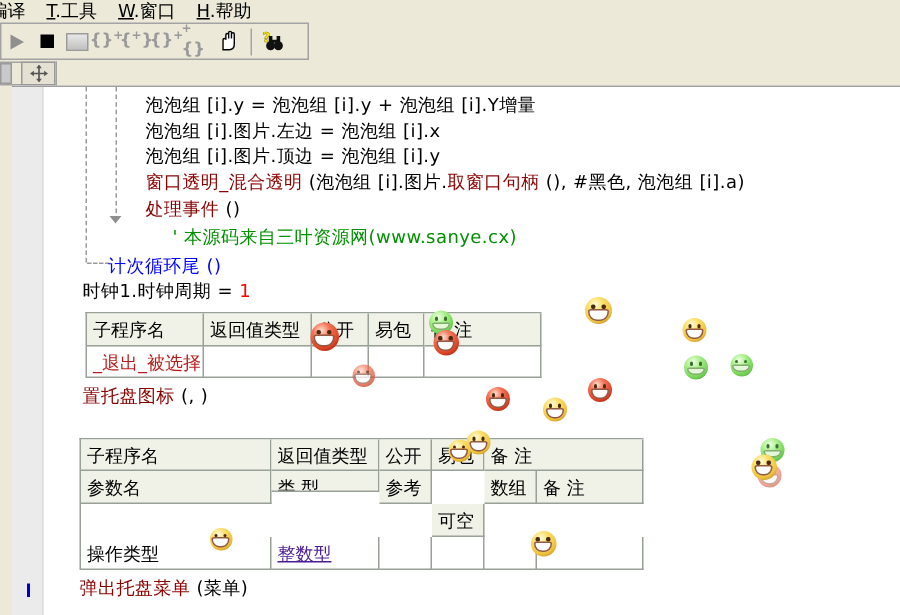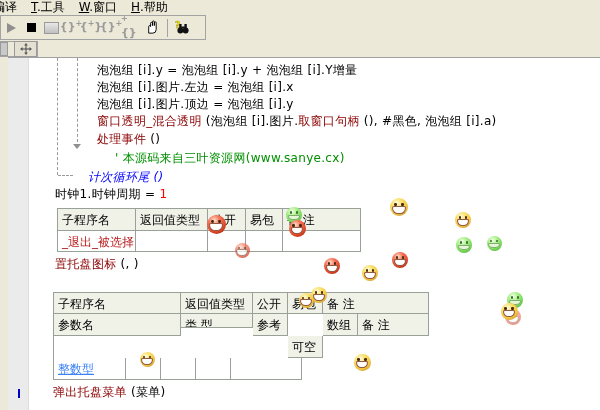--- a/index.html
+++ b/index.html
@@ -57,21 +57,21 @@
   .c-number{color:#ff0000;}
   
   .etable{position:absolute;border-top:1px solid #98a098;border-left:1px solid #98a098;background:#fff;z-index:10;}
   .trow{display:flex;}
   .tcell{
     box-sizing:border-box;border-right:1px solid #98a098;border-bottom:1px solid #98a098;
     padding:3px 0 0 4px;font-size:12px;white-space:nowrap;overflow:hidden;
   }
   .thead .tcell{background:#f0f2e8;}
   .blue{color:#b91c1c;}
-  .blue-underline{color:#3b82f6;text-decoration:underline;}
+  .blue-underline{color:#4c1d95;text-decoration:underline;}
   
   .bubble{position:absolute;border-radius:50%;z-index:50;}
   .bubble .eye{position:absolute;width:14%;height:15%;background:#4a2a10;border-radius:50%;top:28%;}
   .bubble .eye.l{left:23%;}
   .bubble .eye.r{right:23%;}
   .bubble .mouth{
     position:absolute;left:13%;right:13%;top:45%;height:42%;
     background:#fff;border:1px solid rgba(110,35,5,.75);box-sizing:border-box;
     border-radius:18% 18% 50% 50%/25% 25% 95% 95%;
   }
@@ -163,21 +163,21 @@
     <div class="guide" style="left: 57px; top: 58px; height: 117px;"></div>
     <div class="guide" style="left: 77px; top: 58px; height: 84px;"></div>
     <div class="guide-h" style="left: 58px; top: 175px; width: 15px;"></div>
     <div class="fold-arrow" style="left: 73px; top: 144px;"></div>
     <div class="code-line" style="left: 97px; top: 63px;"><span class="c-plain">泡泡组 [i].y = 泡泡组 [i].y + 泡泡组 [i].Y增量</span></div>
     <div class="code-line" style="left: 97px; top: 80px;"><span class="c-plain">泡泡组 [i].图片.左边 = 泡泡组 [i].x</span></div>
     <div class="code-line" style="left: 97px; top: 97px;"><span class="c-plain">泡泡组 [i].图片.顶边 = 泡泡组 [i].y</span></div>
     <div class="code-line" style="left: 97px; top: 114px;"><span class="c-fn">窗口透明_混合透明</span><span class="c-plain"> (泡泡组 [i].图片.</span><span class="c-fn">取窗口句柄</span><span class="c-plain"> (), #黑色, 泡泡组 [i].a)</span></div>
     <div class="code-line" style="left: 97px; top: 132px;"><span class="c-fn">处理事件</span><span class="c-plain"> ()</span></div>
     <div class="code-line" style="left: 86px; top: 151px;"><span class="c-comment">' 本源码来自三叶资源网(www.sanye.cx)</span></div>
-    <div class="code-line" style="left: 88px; top: 170px; font-style: italic;"><span class="c-keyword">计次循环尾 ()</span></div>
+    <div class="code-line" style="left: 72px; top: 170px;"><span class="c-keyword">计次循环尾 ()</span></div>
     <div class="code-line" style="left: 55px; top: 187px;"><span class="c-plain">时钟1.时钟周期 = </span><span class="c-number">1</span></div>
     <div class="code-line" style="left: 55px; top: 257px; text-align: right;"><span class="c-fn">置托盘图标</span><span class="c-plain"> (, )</span></div>
     <div class="code-line" style="left: 55px; top: 275px; margin-top: 28px;"><span class="c-keyword">结束 ()</span></div>
     <div class="code-line" style="left: 53px; top: 385px;"><span class="c-fn">弹出托盘菜单</span><span class="c-plain"> (菜单)</span></div>
     <div class="etable" style="left: 57px; top: 208px;">
       <div class="trow thead">
         <div class="tcell" style="width: 78px; height: 22px;">子程序名</div>
         <div class="tcell" style="width: 72px; height: 22px;">返回值类型</div>
         <div class="tcell" style="width: 38px; height: 22px;">公开</div>
         <div class="tcell" style="width: 37px; height: 22px;">易包</div>
@@ -201,20 +201,21 @@
       </div>
       <div class="trow thead">
         <div class="tcell" style="width: 127px; height: 22px;">参数名</div>
         <div class="tcell" style="width: 72px; height: 14px;">类 型</div>
         <div class="tcell" style="width: 35px; height: 22px;">参考</div>
         <div class="tcell" style="width: 35px; height: 22px; margin-top: 22px;">可空</div>
         <div class="tcell" style="width: 35px; height: 22px;">数组</div>
         <div class="tcell" style="width: 71px; height: 22px;">备 注</div>
       </div>
       <div class="trow">
+        <div class="tcell" style="width: 127px; height: 22px;">操作类型</div>
         <div class="tcell blue-underline" style="width: 72px; height: 22px;">整数型</div>
         <div class="tcell" style="width: 35px; height: 22px;"></div>
         <div class="tcell" style="width: 35px; height: 22px;"></div>
         <div class="tcell" style="width: 35px; height: 22px;"></div>
         <div class="tcell" style="width: 71px; height: 22px;"></div>
       </div>
     </div>
     <div class="caret" style="left: 18px; top: 389px;"></div>
   </div>
 <div id="bubble-layer">

